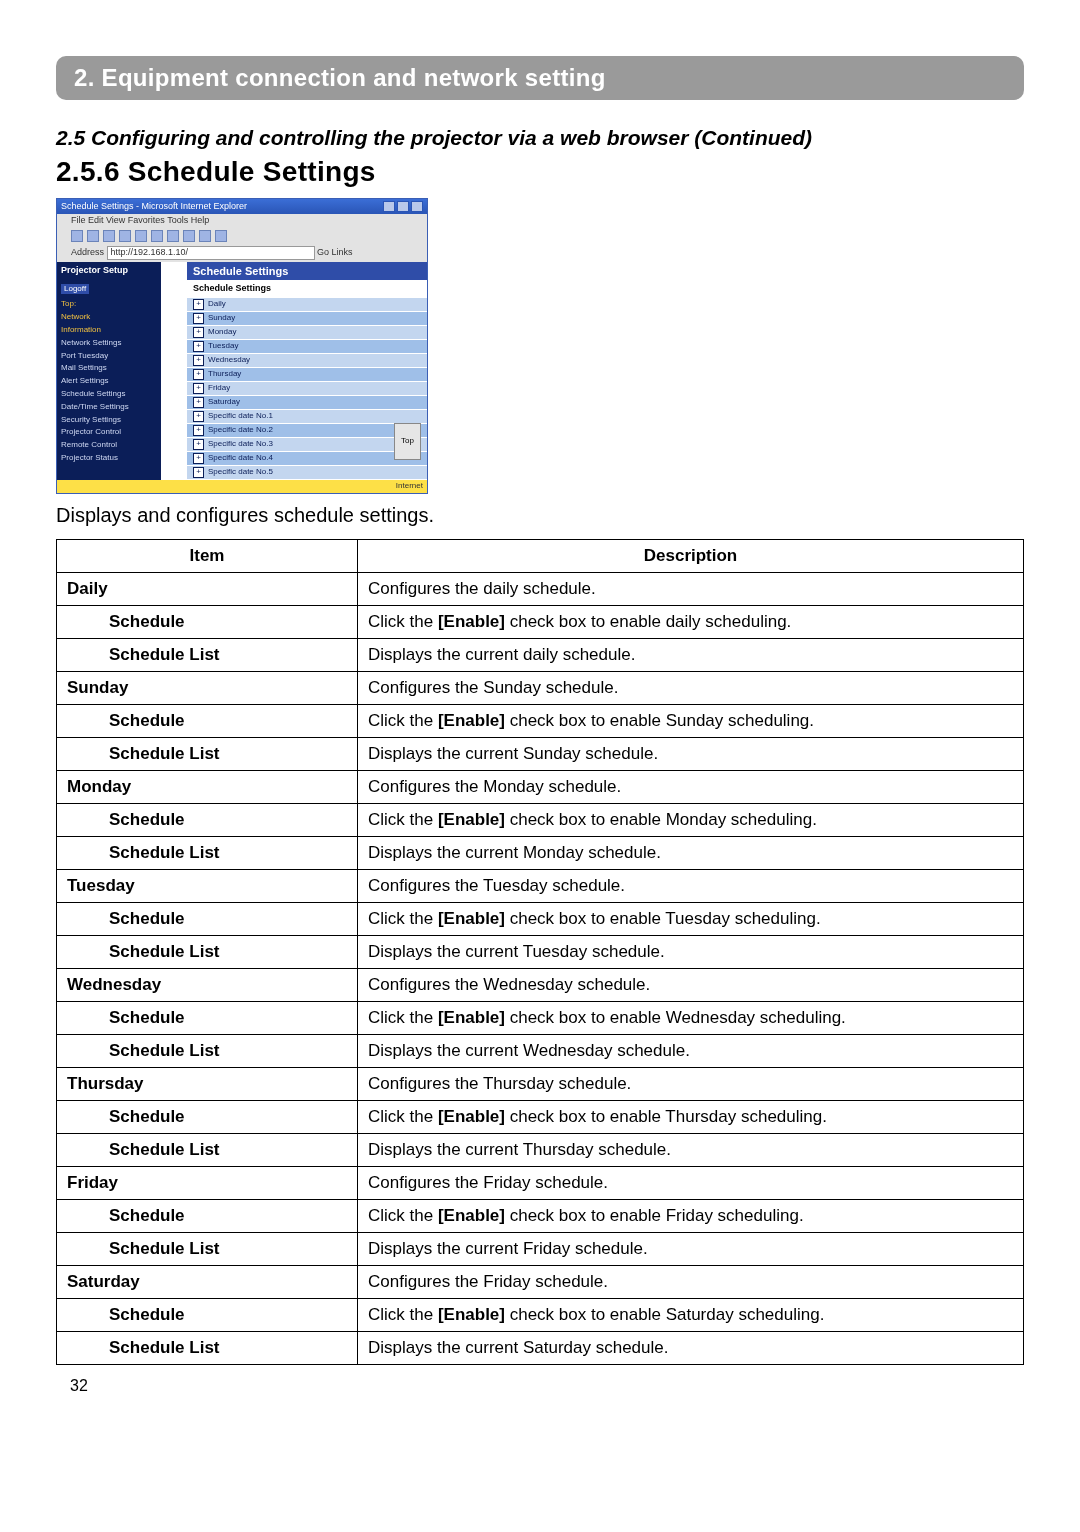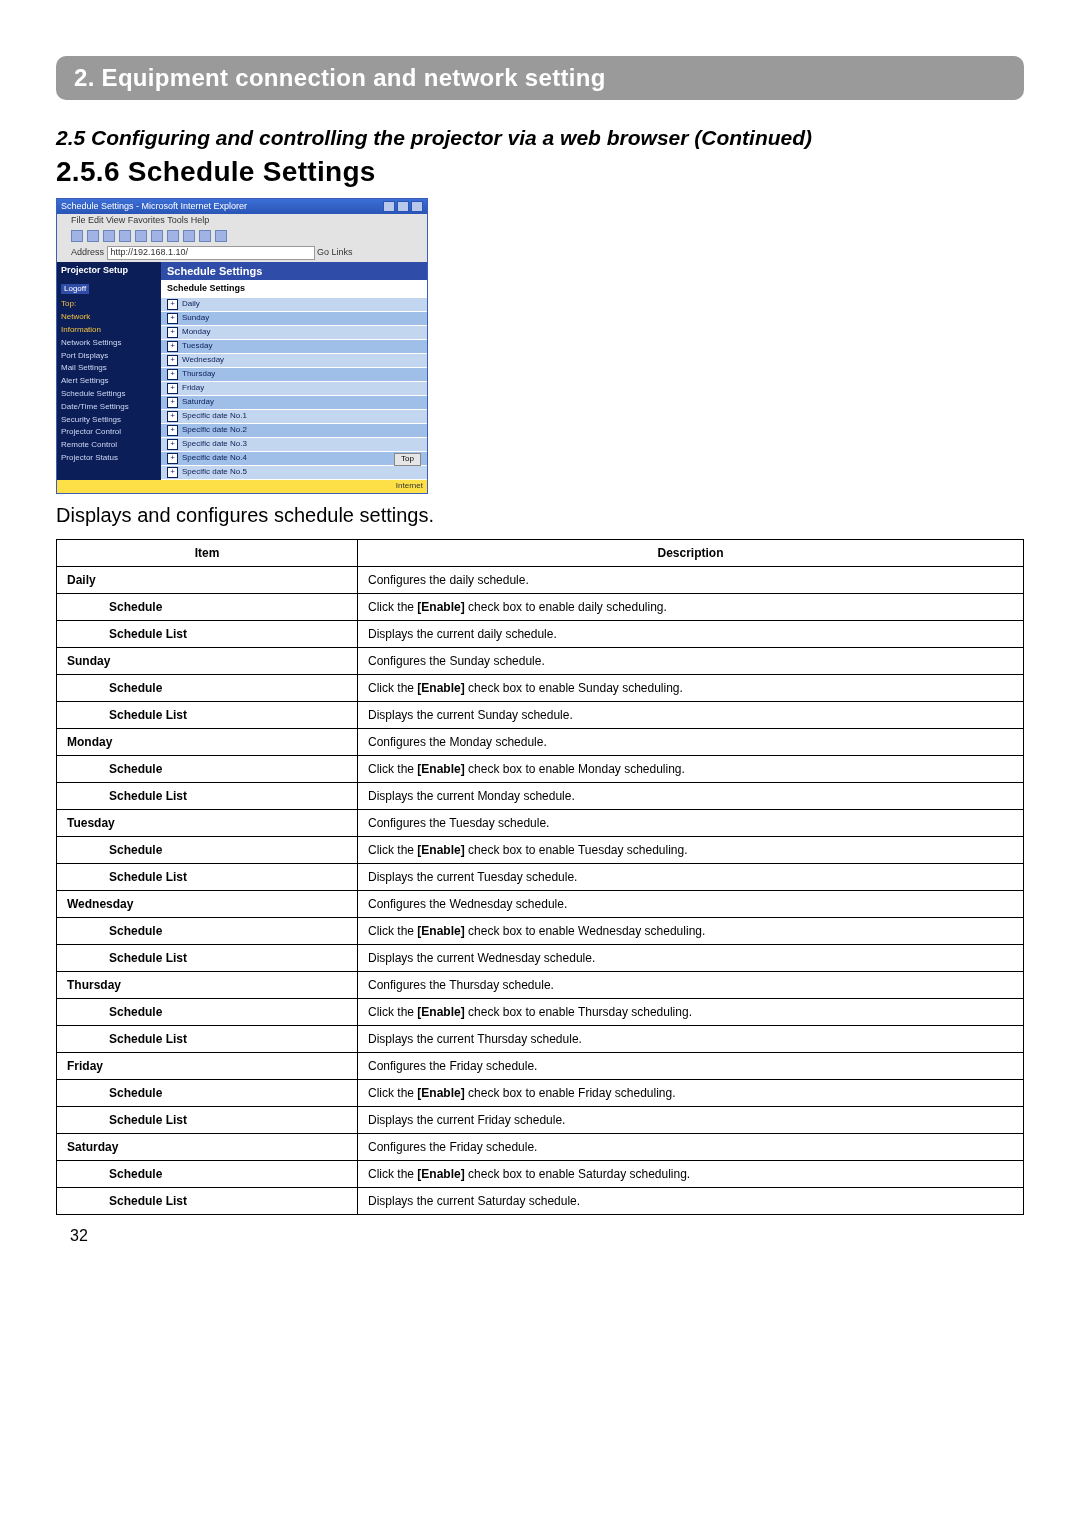--- a/index.html
+++ b/index.html
@@ -54,21 +54,21 @@
     align-items: flex-end;
   }
   .mb-titlebar .btns { display:flex; gap:2px; }
   .mb-titlebar .b { width:10px; height:9px; background:#b8c8ea; border:1px solid #2a55b6; }
   .mb-menubar, .mb-toolbar, .mb-addressbar {
     background:#e3e3e3; padding:2px 14px; color:#333;
   }
   .mb-toolbar { display:flex; gap:4px; align-items:center; }
   .mb-toolbar .ticon { width:10px; height:10px; background:#9fb4e4; border:1px solid #6b84b9; }
   .mb-addressbar .field { background:#fff; border:1px solid #999; padding:1px 3px; display:inline-block; min-width:200px; }
-  .mb-body { display:flex; min-height:190px; background:#fff; }
+  .mb-body { display:flex; min-height:190px; background:#fff;gap:26px; }
   .mb-sidebar {
     width: 96px;
     background: #0b1e58;
     color:#cfd8f2;
     padding:4px 4px 6px 4px;
   }
   .mb-sidebar .brand { color:#fff; font-weight:bold; font-size:9px; margin-bottom:4px; }
   .mb-sidebar .logoff {
     background:#2f4da8; color:#fff; font-size:8px; padding:1px 3px; display:inline-block; margin:4px 0;
   }
@@ -84,32 +84,32 @@
   .mb-row {
     display:flex; align-items:center; gap:4px; padding:1px 6px;
     background:#9fbfe8; border-bottom:1px solid #fff; font-size:8px; color:#0b1e58;
   }
   .mb-row:nth-child(odd){ background:#c3d6ef; }
   .mb-row .plus {
     width:9px; height:9px; border:1px solid #0b1e58; background:#fff;
     display:flex; align-items:center; justify-content:center; font-size:8px; line-height:1;
   }
   .mb-topbtn {
-    position:absolute; right:6px; bottom:14px;
-    background:#e6e6e6; border:1px solid #888; font-size:8px; padding:1px 6px;
+    position:absolute; right:6px; bottom:20px;
+    background:#e6e6e6; border:1px solid #888; font-size:8px; padding:13px 6px;
   }
   .mb-statusbar { background:#fde047; padding:2px 4px; color:#333; text-align:right; font-size:8px; }
 
   .intro-text { font-size:20px; margin:10px 0 12px 0; }
 
   
   table.desc {
     border-collapse: collapse;
     width: 100%;
-    font-size: 12px;
+    font-size: 17px;
   }
   table.desc th, table.desc td {
     border: 1px solid #000;
     padding: 6px 10px;
     vertical-align: top;
     text-align: left;
   }
   table.desc th { font-weight: bold; text-align:center; }
   table.desc .item-col   { width: 260px; }
   table.desc .indent-col { width: 22px; border-right:none; }
@@ -159,21 +159,21 @@
       <span>Links</span>
     </div>
     <div class="mb-body">
       <div class="mb-sidebar">
         <div class="brand">Projector Setup</div>
         <span class="logoff">Logoff</span>
         <div class="side-item bold">Top:</div>
         <div class="side-item bold">Network</div>
         <div class="side-item bold">Information</div>
         <div class="side-item">Network Settings</div>
-        <div class="side-item">Port Displays</div>
+        <div class="side-item">Port Tuesday</div>
         <div class="side-item">Mail Settings</div>
         <div class="side-item">Alert Settings</div>
         <div class="side-item">Schedule Settings</div>
         <div class="side-item">Date/Time Settings</div>
         <div class="side-item">Security Settings</div>
         <div class="side-item">Projector Control</div>
         <div class="side-item">Remote Control</div>
         <div class="side-item">Projector Status</div>
       </div>
       <div class="mb-main">

